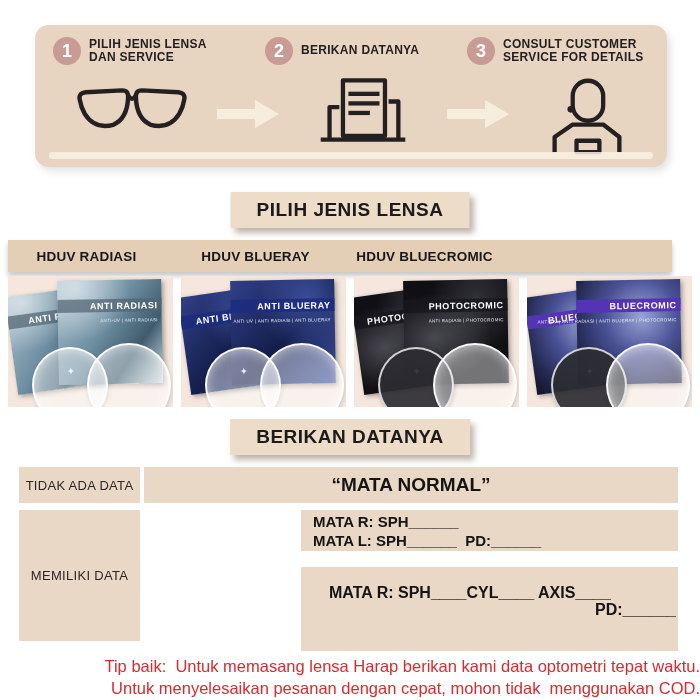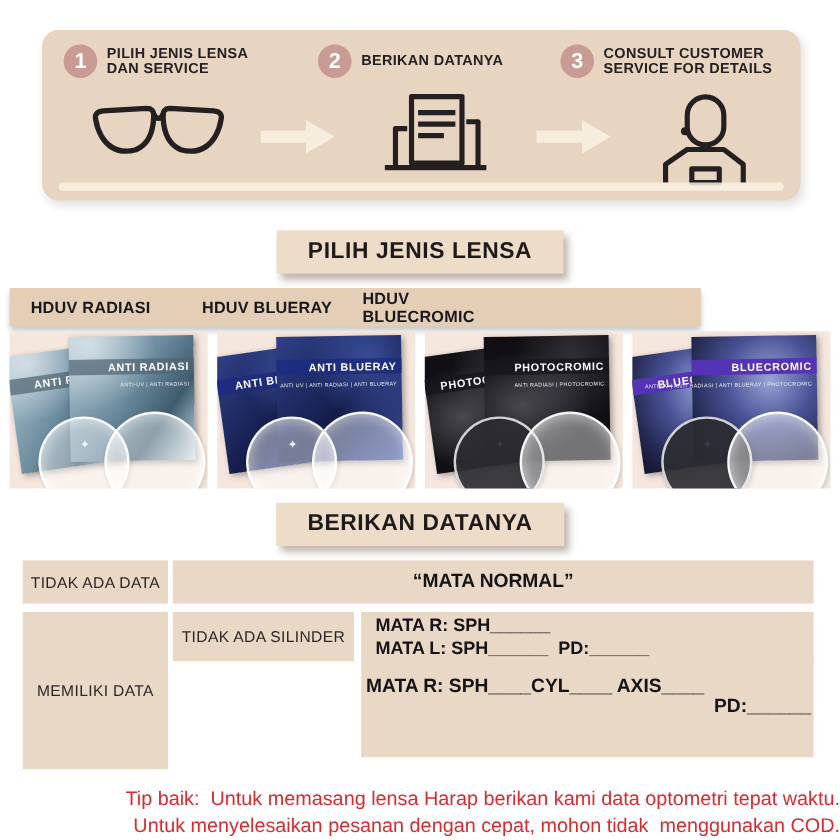--- a/index.html
+++ b/index.html
@@ -22,21 +22,21 @@
   .ic-person{left:512px;top:52px;}
   .stripe{position:absolute;left:14px;right:14px;bottom:8px;height:7px;background:rgba(248,241,228,0.85);border-radius:3px;}
 
   
   .section-box{position:absolute;left:50%;transform:translateX(-50%);
     background:#ecdcc8;padding:7px 26px;box-shadow:4px 5px 6px rgba(110,90,70,0.45);}
   .section-box .t{font-weight:bold;font-size:19px;letter-spacing:0.5px;color:#1d1a19;white-space:nowrap;}
   .sec1{top:192px;} .sec2{top:419px;}
 
   
-  .products-header{position:absolute;left:8px;top:240px;width:576px;height:32px;background:#e4ceb5;
+  .products-header{position:absolute;left:8px;top:240px;width:664px;height:32px;background:#e4ceb5;
     box-shadow:0 4px 5px rgba(0,0,0,0.22);display:grid;grid-template-columns:repeat(4,1fr);gap:12px;}
   .products-header .col-title{display:flex;align-items:center;justify-content:center;
     font-weight:bold;font-size:13.5px;letter-spacing:0.2px;color:#19171a;}
   .products-row{position:absolute;left:8px;top:276px;width:684px;height:131px;
     display:grid;grid-template-columns:repeat(4,1fr);gap:8px;}
   .tile{position:relative;background:#f5e7de;overflow:hidden;}
   .card{position:absolute;box-shadow:2px 2px 5px rgba(0,0,0,0.35);}
   .card.back{width:92px;height:98px;left:3px;top:15px;transform:rotate(-8deg);}
   .card.front{width:104px;height:104px;left:50px;top:4px;transform:rotate(-1deg);}
   .band{position:absolute;left:0;right:0;top:19px;padding:2px 4px 1px 4px;text-align:right;}
@@ -61,27 +61,27 @@
   .l-left{width:72px;height:72px;left:24px;bottom:-16px;}
   .l-right{width:80px;height:80px;right:2px;bottom:-20px;}
 
   
   .dtable{position:absolute;left:19px;top:467px;width:659px;height:174px;}
   .cell{position:absolute;background:#e9d8c6;}
   .lbl{display:flex;align-items:center;justify-content:center;font-size:13px;
        letter-spacing:0.3px;color:#2b2626;text-align:center;}
   .c-nodata{left:0;top:0;width:121px;height:36px;text-align:right;}
   .c-normal{left:125px;top:0;width:534px;height:36px;display:flex;align-items:center;justify-content:center;
-            font-weight:bold;font-size:16px;color:#161314;}
+            font-weight:bold;font-size:19px;color:#161314;}
   .c-hasdata{left:0;top:43px;width:121px;height:131px;}
   .c-nocyl{left:125px;top:43px;width:151px;height:41px;}
   .c-nocyl-data{left:282px;top:43px;width:377px;height:41px;padding-left:12px;box-sizing:border-box;
     font-weight:bold;font-size:15px;line-height:19px;padding-top:2px;color:#161314;}
   .c-hascyl{left:125px;top:90px;width:151px;height:84px;}
-  .c-hascyl-data{left:282px;top:80px;width:377px;height:84px;padding-left:4px;box-sizing:border-box;
+  .c-hascyl-data{left:282px;top:100px;width:377px;height:84px;padding-left:28px;box-sizing:border-box;
     font-weight:bold;font-size:16px;line-height:33px;padding-top:9px;color:#161314;}
   .pd-right{position:absolute;right:2px;top:50%;transform:translateY(-50%);font-weight:bold;font-size:16px;}
 
   
   .tip{position:absolute;left:0;width:700px;text-align:right;color:#d92a2f;font-size:16.5px;}
   .tip1{top:657px;} .tip2{top:679px;}
 
   svg{display:block;}
 </style>
 </head>
@@ -233,21 +233,20 @@
 <div class="section-box sec2">
   <div class="t">BERIKAN DATANYA</div>
 </div>
 
 <div class="dtable">
   <div class="cell lbl c-nodata">TIDAK ADA DATA</div>
   <div class="cell c-normal">“MATA NORMAL”</div>
 
   <div class="cell lbl c-hasdata">MEMILIKI DATA</div>
 
-  <div class="cell lbl c-nocyl">TIDAK ADA SILINDER</div>
   <div class="cell c-nocyl-data">
     <div>MATA R: SPH______</div>
     <div>MATA L: SPH______ &nbsp;PD:______</div>
   </div>
 
   <div class="cell c-hascyl-data">
     <div>MATA R: SPH____CYL____ AXIS____</div>
     <div class="pd-right">PD:______</div>
   </div>
 </div>

